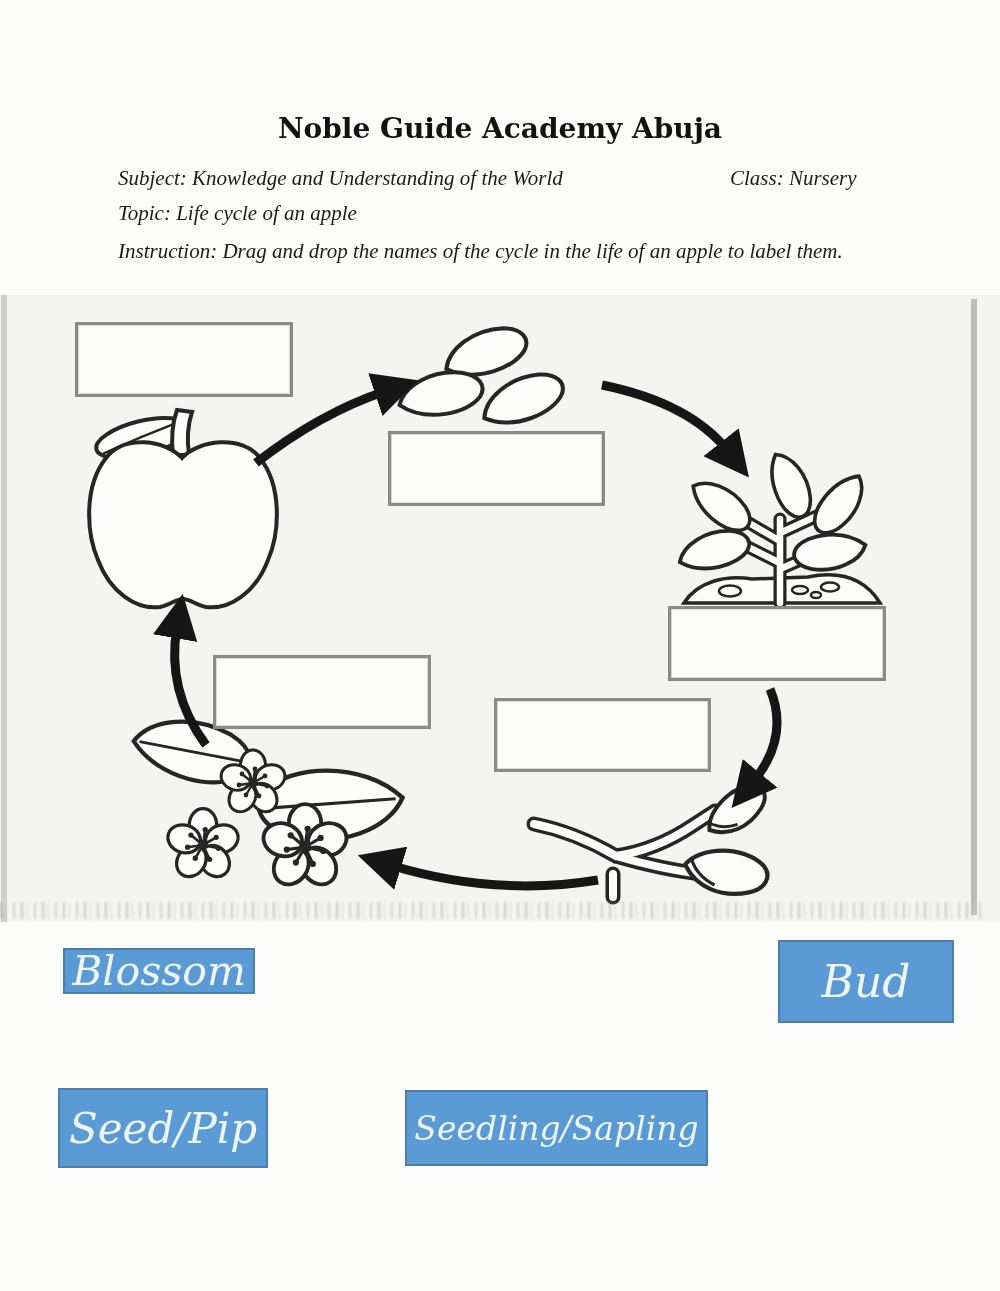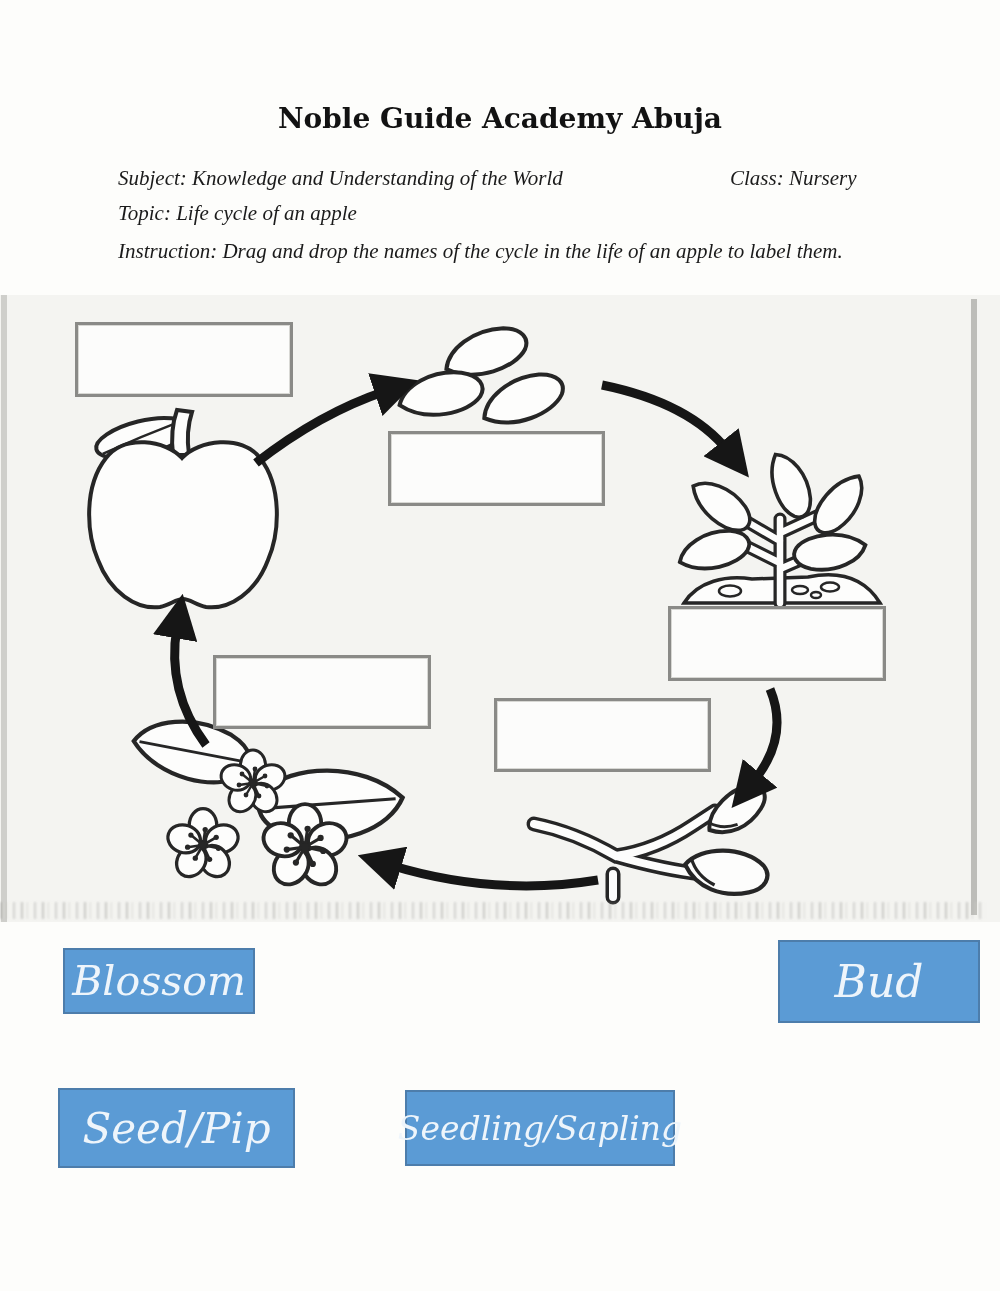--- a/index.html
+++ b/index.html
@@ -1,20 +1,20 @@
 <!DOCTYPE html>
 <html><head>
 <meta charset="utf-8">
 <style>
   * { margin:0; padding:0; box-sizing:border-box; }
   body { background:#ffffff; font-family:"Liberation Serif", serif; }
   .page { position:relative; width:1000px; height:1291px; background:#fdfdfb; overflow:hidden; }
 
   
-  .title { position:absolute; top:102px; left:0; width:1000px; text-align:center;
+  .title { position:absolute; top:112px; left:0; width:1000px; text-align:center;
            font-family:"DejaVu Serif", serif; font-weight:bold; font-size:28px; color:#121212; }
   .meta { position:absolute; left:118px; font-family:"Liberation Serif", serif;
           font-style:italic; font-size:21px; color:#1b1b1b; }
   .meta-subject-row { top:166px; width:770px; }
   .meta-class { position:absolute; left:612px; top:0; white-space:nowrap; }
   .meta-topic-row { top:201px; }
   .meta-instruction-row { top:238px; width:740px; line-height:27px; }
 
   
   .diagram { position:absolute; left:0; top:295px; width:1000px; height:627px; background:#f4f4f1; }
@@ -34,25 +34,25 @@
     background:
       repeating-linear-gradient(90deg, rgba(130,130,125,.45) 0 2px, rgba(225,225,220,.15) 2px 6px,
         rgba(160,160,155,.35) 6px 7px, rgba(235,235,230,.1) 7px 13px,
         rgba(145,145,140,.4) 13px 15px, rgba(230,230,225,.12) 15px 21px);
     filter:blur(1px); }
 
   
   .tile { position:absolute; display:flex; align-items:center; justify-content:center;
           background:#5b9bd5; border:2px solid #4d7dab; color:#eef5fb;
           font-family:"DejaVu Serif", serif; font-style:italic; cursor:grab; }
-  .tile-blossom  { left:63px;  top:948px;  width:192px; height:66px; font-size:41px; }
+  .tile-blossom  { left:63px;  top:948px;  width:192px; height:46px; font-size:41px; }
   .tile-fruit    { left:377px; top:943px;  width:246px; height:85px; font-size:40px; }
-  .tile-bud      { left:778px; top:940px;  width:202px; height:83px; font-size:44px; }
-  .tile-seed     { left:58px;  top:1088px; width:237px; height:80px; font-size:42px; }
-  .tile-seedling { left:405px; top:1090px; width:270px; height:76px; font-size:33px; }
+  .tile-bud      { left:778px; top:940px;  width:176px; height:83px; font-size:44px; }
+  .tile-seed     { left:58px;  top:1088px; width:210px; height:80px; font-size:42px; }
+  .tile-seedling { left:405px; top:1090px; width:303px; height:76px; font-size:33px; }
 </style>
 </head>
 <body>
 
 <div class="page">
 
   <div class="title">Noble Guide Academy Abuja</div>
   <div class="meta meta-subject-row">
     <span>Subject: Knowledge and Understanding of the World</span>
     <span class="meta-class">Class: Nursery</span>

